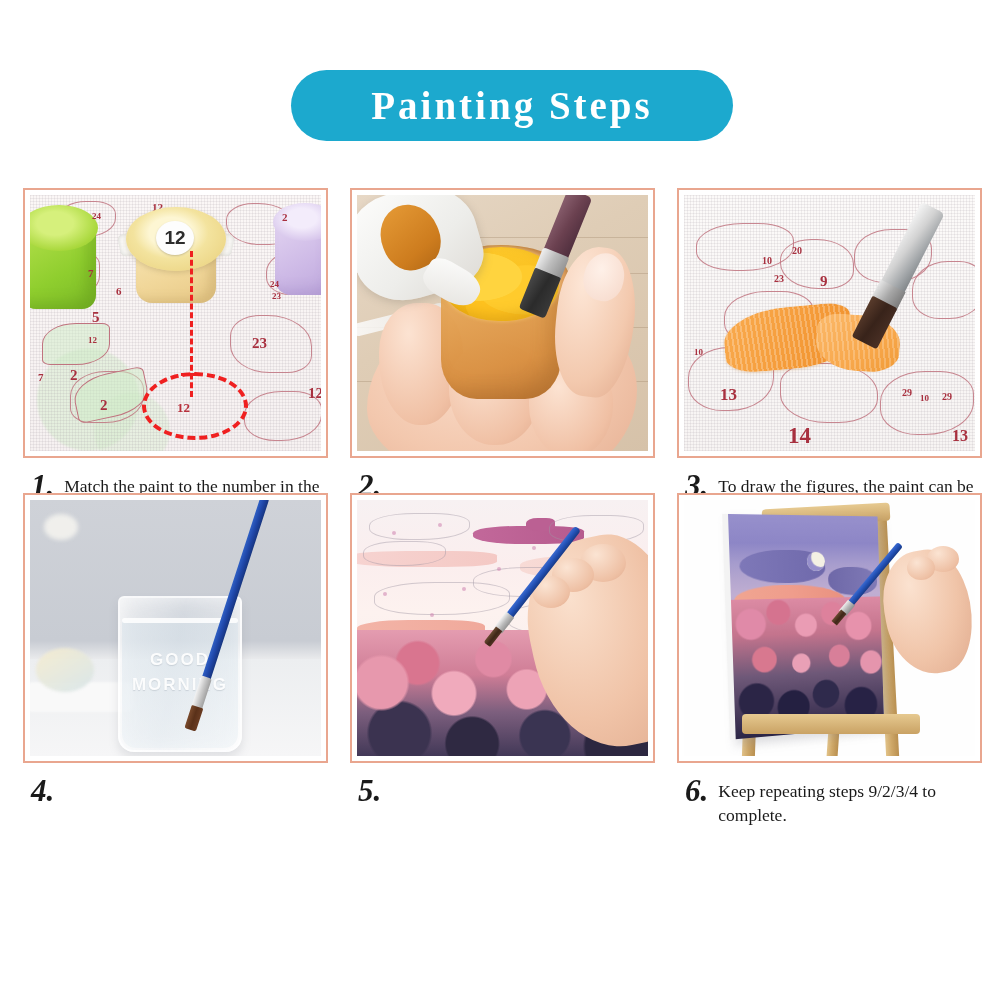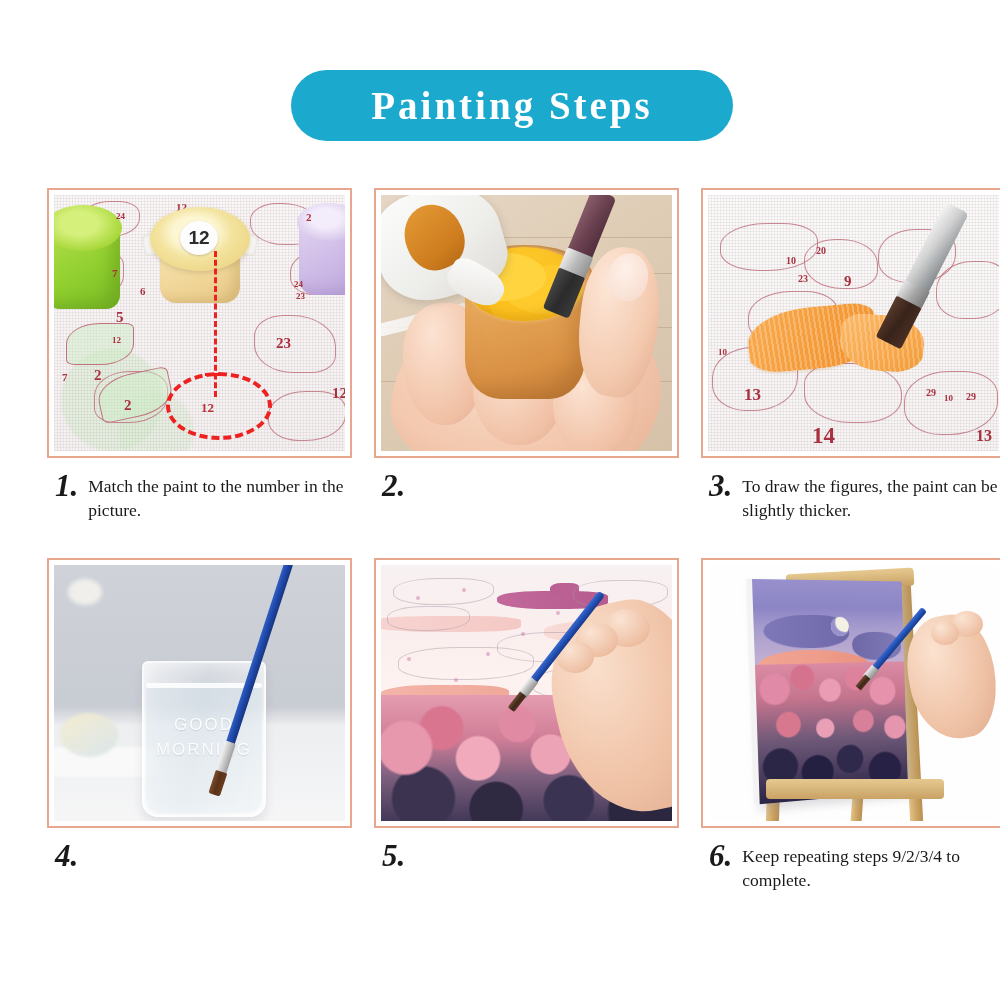--- a/index.html
+++ b/index.html
@@ -39,22 +39,21 @@
 
   
   .grid {
     position: absolute;
     left: 0;
     top: 188px;
     width: 1000px;
   }
   .row {
     position: relative;
-    height: 370px;
-    margin-left: 24px;
+    height: 305px;
   }
   .cell {
     position: absolute;
     width: 305px;
   }
   .cell.c0 { left: 23px; }
   .cell.c1 { left: 350px; }
   .cell.c2 { left: 677px; }
 
   .photo-frame {
@@ -442,21 +441,21 @@
     background: rgba(255,255,255,.85);
     border-radius: 3px;
   }
   .glass-text {
     position: absolute;
     left: 0; right: 0; top: 50px;
     text-align: center;
     color: rgba(255,255,255,.92);
     font-family: "Liberation Sans", sans-serif;
     font-size: 17px;
-    font-weight: normal;
+    font-weight: bold;
     letter-spacing: 2px;
     line-height: 1.45;
     text-shadow: 0 1px 1px rgba(160,170,180,.4);
   }
   .brush4 {
     position: absolute;
     left: 150px; top: -16px;
     width: 14px; height: 252px;
     transform: rotate(18deg);
     transform-origin: 50% 100%;

